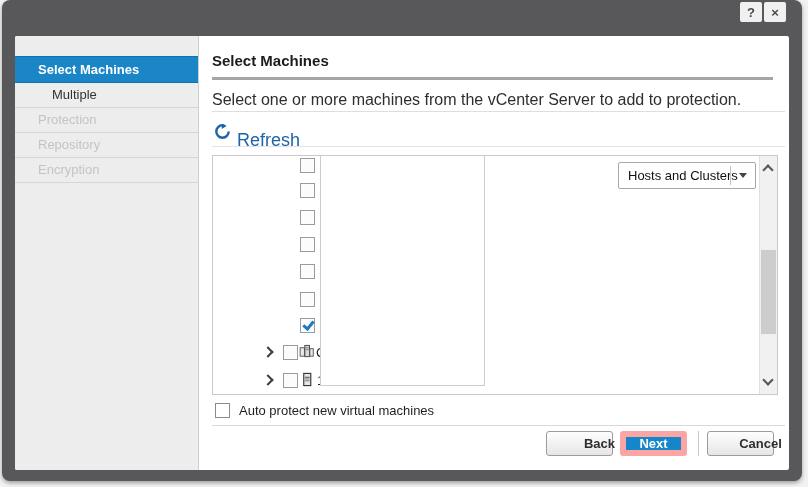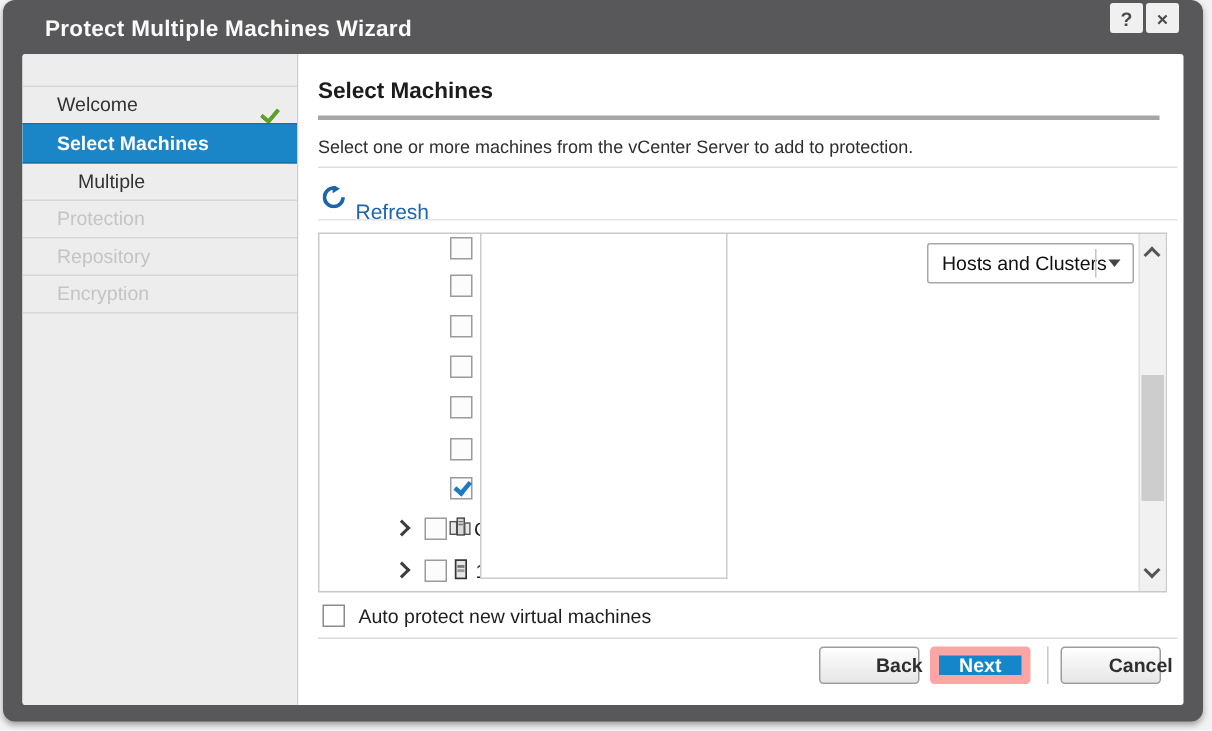--- a/index.html
+++ b/index.html
@@ -49,24 +49,24 @@
     display:inline-block;width:9px;height:5px;
     border:0 solid #5aa22c;border-width:0 0 3px 3px;
     transform:rotate(-50deg);border-radius:1px;
   }
   
   .main{position:absolute;left:184px;top:0;right:0;bottom:0;}
   .page-heading{
     position:absolute;left:13px;top:16px;font-size:15px;font-weight:bold;color:#1c1c1c;
   }
   .rule-thick{position:absolute;left:13px;right:16px;top:41px;height:3px;background:#a6a6a6;}
-  .description{position:absolute;left:13px;top:55px;font-size:12px;color:#2e2e2e;}
+  .description{position:absolute;left:13px;top:55px;font-size:16px;color:#2e2e2e;}
   .rule-thin1{position:absolute;left:13px;right:4px;top:75px;height:1px;background:#dedede;}
   .refresh-row{position:absolute;left:16px;top:85px;height:20px;display:flex;align-items:center;gap:7px;cursor:pointer;}
-  .refresh-label{font-size:14px;color:#1d64ab;margin-top:19px;}
+  .refresh-label{font-size:18px;color:#1d64ab;margin-top:19px;}
   .rule-thin2{position:absolute;left:13px;right:4px;top:110px;height:1px;background:#e3e3e3;}
   
   .mlist{
     position:absolute;left:13px;top:119px;width:564px;height:238px;
     border:1px solid #c9c9c9;background:#fff;
   }
   .cb{
     position:absolute;width:13px;height:13px;
     border:1px solid #9b9b9b;background:#fcfcfc;box-sizing:content-box;
   }
@@ -115,34 +115,29 @@
     cursor:default;box-sizing:border-box;
   }
   .btn.std{border:1px solid #9c9c9c;background:linear-gradient(#fefefe,#e6e6e6);color:#2e2e2e;padding-left:40px;}
   .btn.primary{border:6px solid #fca5a5;background:#1486c9;color:#fff;}
   .btn-sep{position:absolute;top:395px;left:499px;width:1px;height:25px;background:#c8c8c8;}
 </style>
 </head>
 <body>
 
 <div class="window">
-  <div class="titlebar-title">Protect Multiple Machines Wizard</div>
   <div class="winbtns">
     <div class="winbtn">?</div>
     <div class="winbtn">×</div>
   </div>
 
   <div class="content">
 
     <div class="sidebar">
       <div class="side-items">
-        <div class="side-item">
-          <span>Welcome</span>
-          <span class="tickwrap"><span class="tick"></span></span>
-        </div>
         <div class="side-item selected">
           <span>Select Machines</span>
         </div>
         <div class="side-item sub">
           <span>Multiple</span>
         </div>
         <div class="side-item disabled">
           <span>Protection</span>
         </div>
         <div class="side-item disabled">

